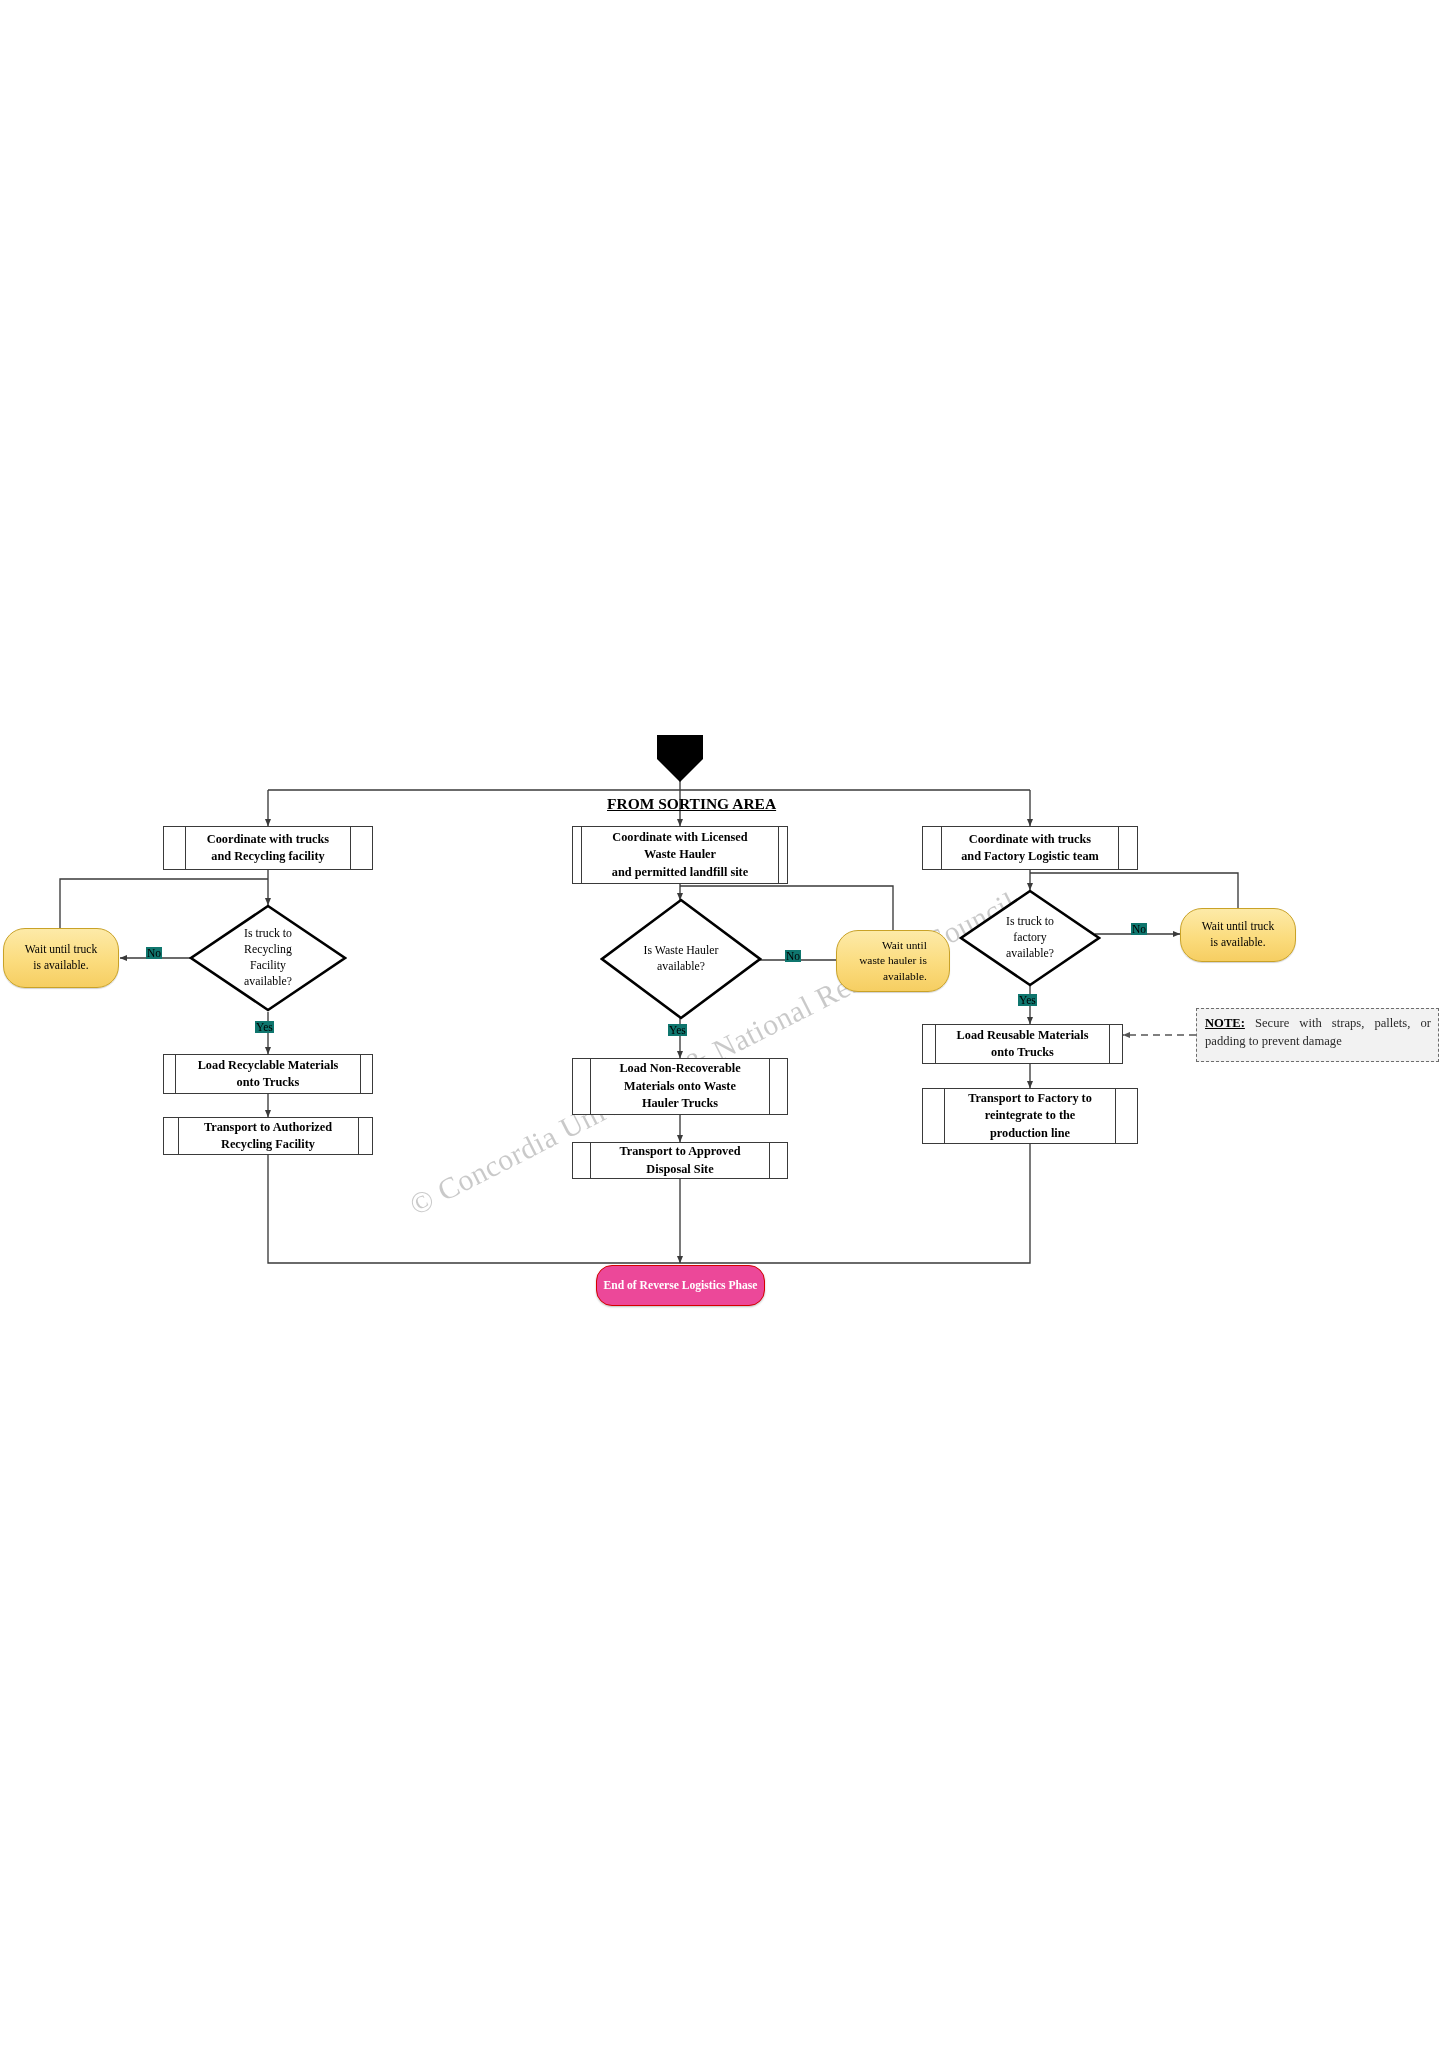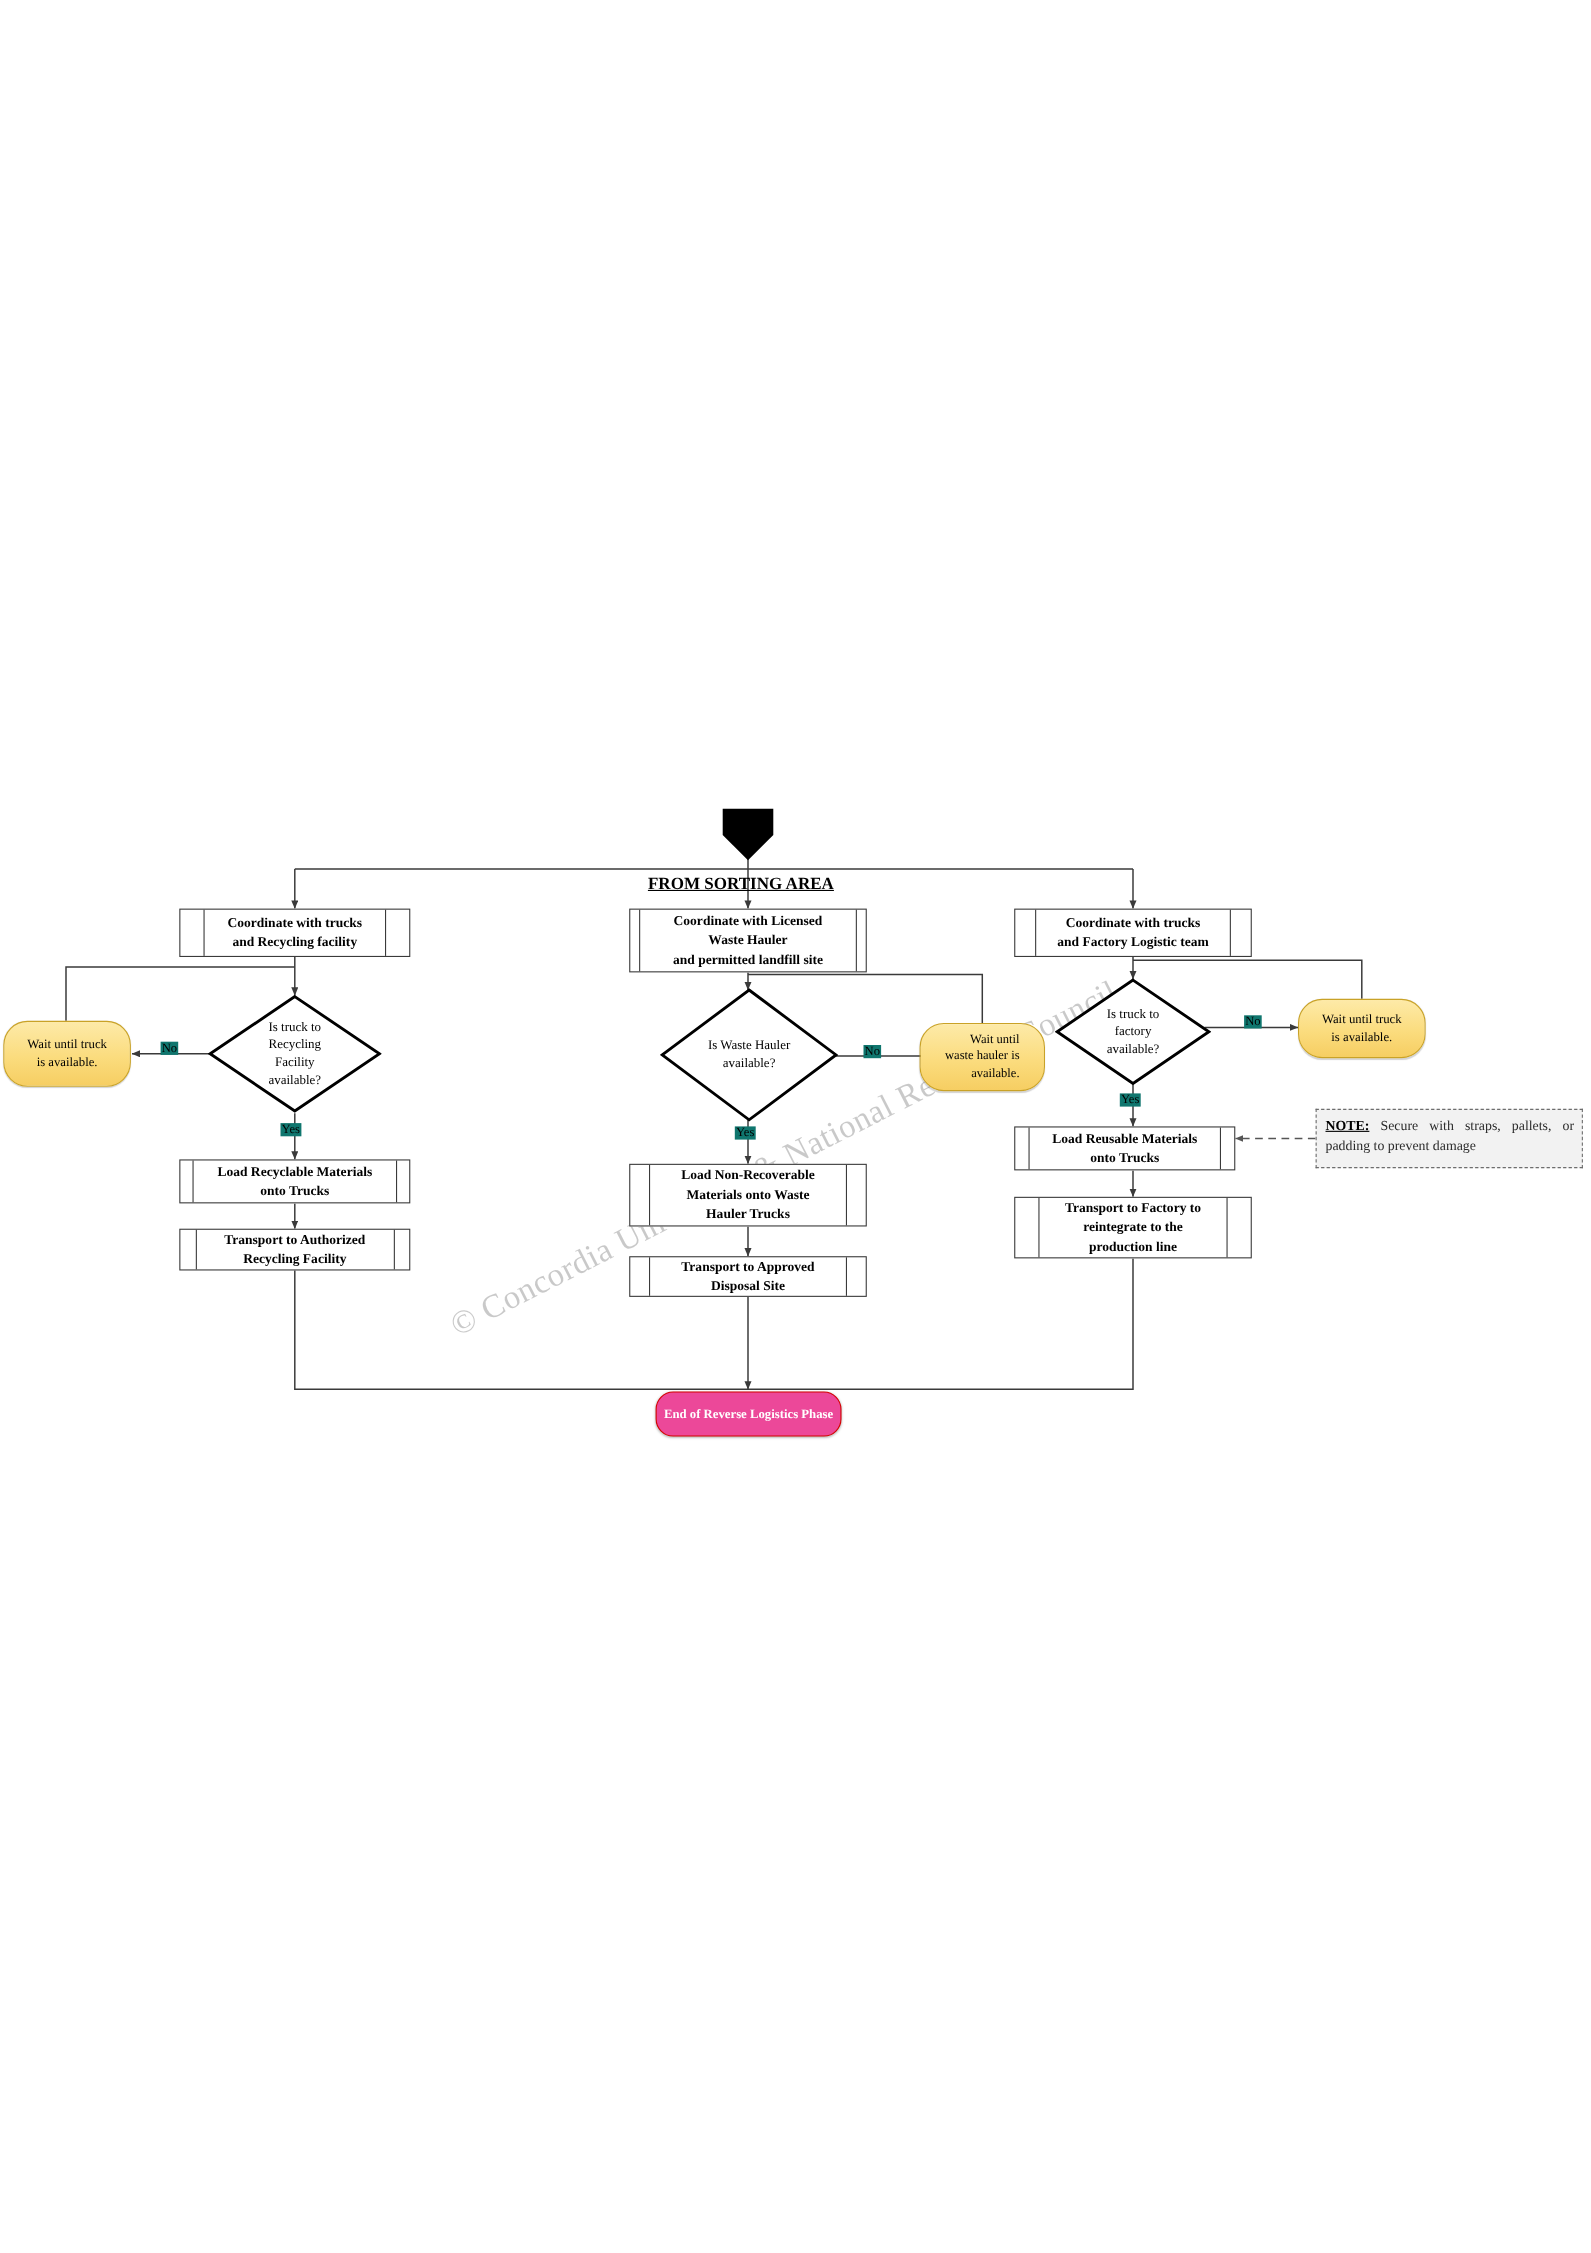--- a/index.html
+++ b/index.html
@@ -67,21 +67,21 @@
     color:#2b2b2b;
     padding:6px 7px 6px 8px;
     line-height:1.42;
     font-family:"Liberation Serif",serif;
     text-align:justify;
   }
   .note b{font-weight:bold;text-decoration:underline;color:#000;}
 
   .section-title{
     position:absolute;font-weight:bold;text-decoration:underline;
-    color:#000;font-family:"Liberation Serif",serif;white-space:nowrap;
+    color:#000;font-family:"Liberation Serif",serif;white-space:nowrap;margin-left:18px;
   }
 
   .edge-label{
     position:absolute;color:#000;font-family:"Liberation Serif",serif;
     background:#0f766e;padding:0 1px;white-space:nowrap;
   }
 
   
   .entry-arrow{position:absolute;}
 

